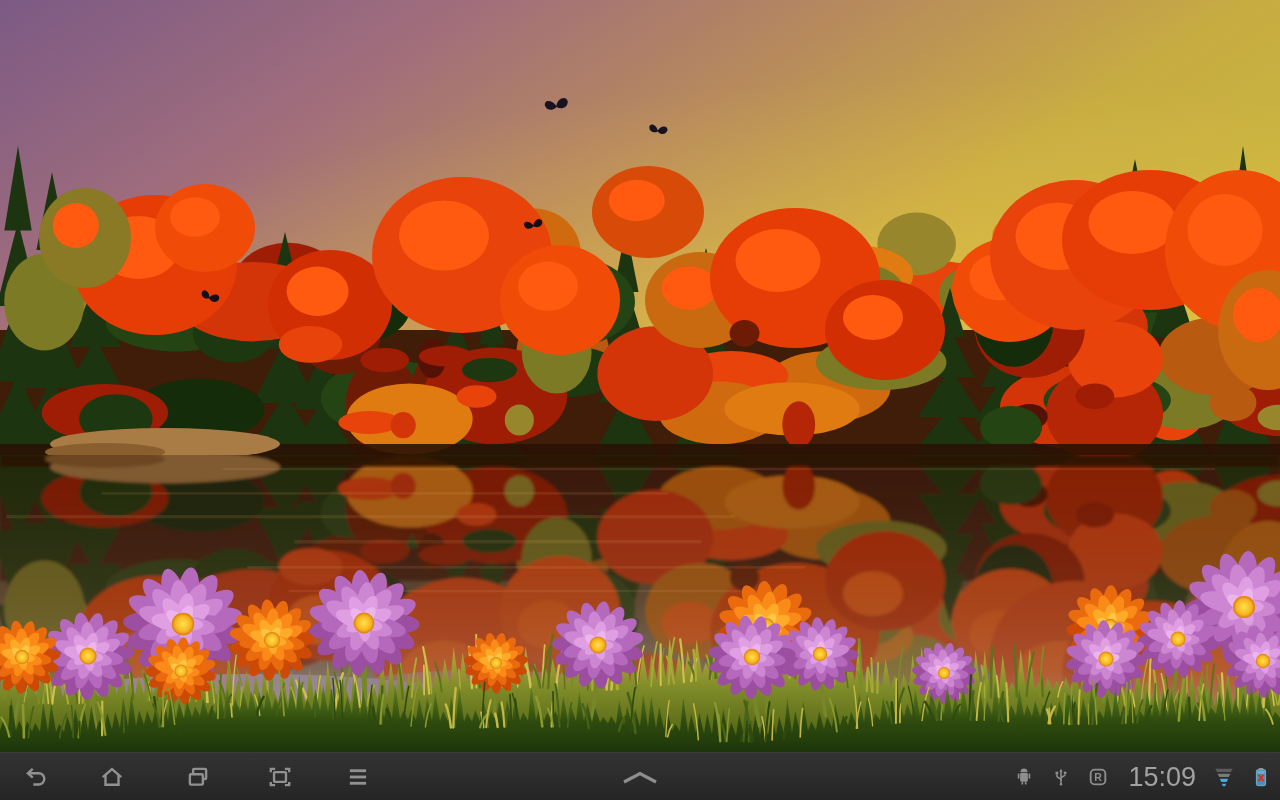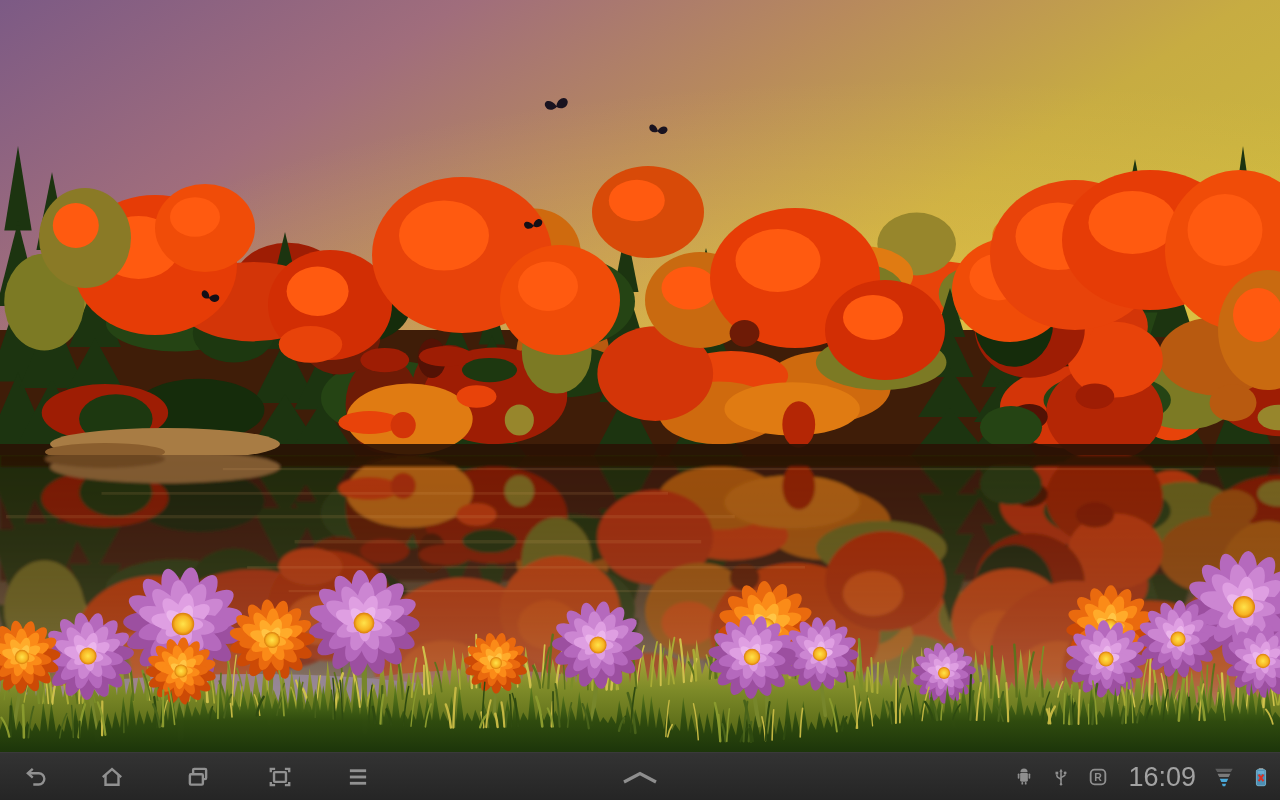--- a/index.html
+++ b/index.html
@@ -1348,21 +1348,21 @@
         </svg>
       </span>
 
       <span class="stat">
         <svg width="22" height="22" viewBox="0 0 24 24">
           <rect x="4" y="4" width="16" height="16" rx="4.2" fill="none" stroke="#8f8f8f" stroke-width="2"></rect>
           <text x="12" y="16.4" text-anchor="middle" font-size="11.5" font-weight="bold" font-family="Liberation Sans, sans-serif" fill="#8f8f8f">R</text>
         </svg>
       </span>
 
-      <span id="clock">16:09</span>
+      <span id="clock">15:09</span>
 
       <span class="stat">
         <svg width="22" height="22" viewBox="0 0 24 24">
           <polygon points="2.5,3 21.5,3 19.5,6.5 4.5,6.5" fill="#5c5c5c"></polygon>
           <polygon points="5,8.5 19,8.5 17.2,12 6.8,12" fill="#7a7a7a"></polygon>
           <polygon points="7.4,14 16.6,14 14.9,17.5 9.1,17.5" fill="#4aa8d8"></polygon>
           <polygon points="9.7,19.3 14.3,19.3 13.3,22 10.7,22" fill="#4aa8d8"></polygon>
         </svg>
       </span>
 

